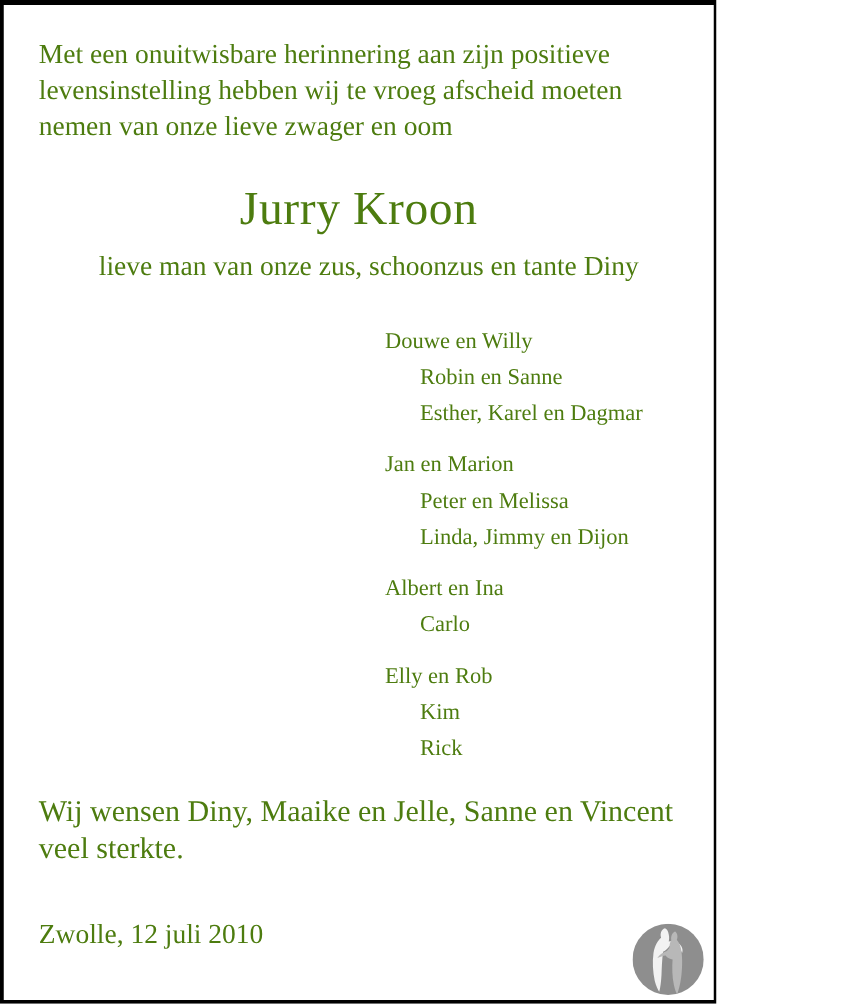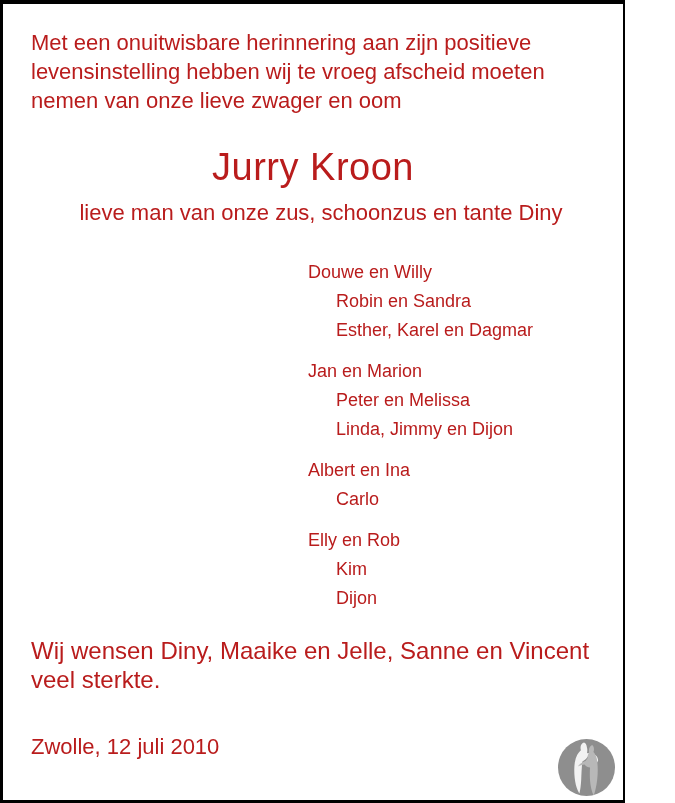--- a/index.html
+++ b/index.html
@@ -2,30 +2,30 @@
 <html><head>
 <meta charset="utf-8">
 <style>
   html, body {
     margin: 0;
     padding: 0;
     background: #ffffff;
   }
   .card {
     position: relative;
-    width: 625px;
+    width: 573px;
     height: 803px;
     box-sizing: border-box;
     background: #ffffff;
     border: 3px solid #000000;
     border-top-width: 4px;
     border-right-width: 2px;
     overflow: hidden;
-    font-family: Liberation Sans, sans-serif;
-    color: #b91c1c;
+    font-family: Liberation Serif, serif;
+    color: #4d7c0f;
   }
   .intro {
     margin: 24px 0 0 28px;
     font-size: 22px;
     line-height: 29px;
     white-space: nowrap;
   }
   .deceased-name {
     margin: 22px 0 0 0;
     text-align: center;
@@ -85,39 +85,39 @@
   </div>
 
   <div class="deceased-name">Jurry Kroon</div>
 
   <div class="relation-line">lieve man van onze zus, schoonzus en tante Diny</div>
 
   <div class="family">
 
     <div class="family-group">
       <div class="head-line">Douwe en Willy</div>
-      <div class="child-line">Robin en Sandra</div>
+      <div class="child-line">Robin en Sanne</div>
       <div class="child-line">Esther, Karel en Dagmar</div>
     </div>
 
     <div class="family-group">
       <div class="head-line">Jan en Marion</div>
       <div class="child-line">Peter en Melissa</div>
       <div class="child-line">Linda, Jimmy en Dijon</div>
     </div>
 
     <div class="family-group">
       <div class="head-line">Albert en Ina</div>
       <div class="child-line">Carlo</div>
     </div>
 
     <div class="family-group">
       <div class="head-line">Elly en Rob</div>
       <div class="child-line">Kim</div>
-      <div class="child-line">Dijon</div>
+      <div class="child-line">Rick</div>
     </div>
 
   </div>
 
   <div class="closing">
     <div>Wij wensen Diny, Maaike en Jelle, Sanne en Vincent</div>
     <div>veel sterkte.</div>
   </div>
 
   <div class="dateline">Zwolle, 12 juli 2010</div>

